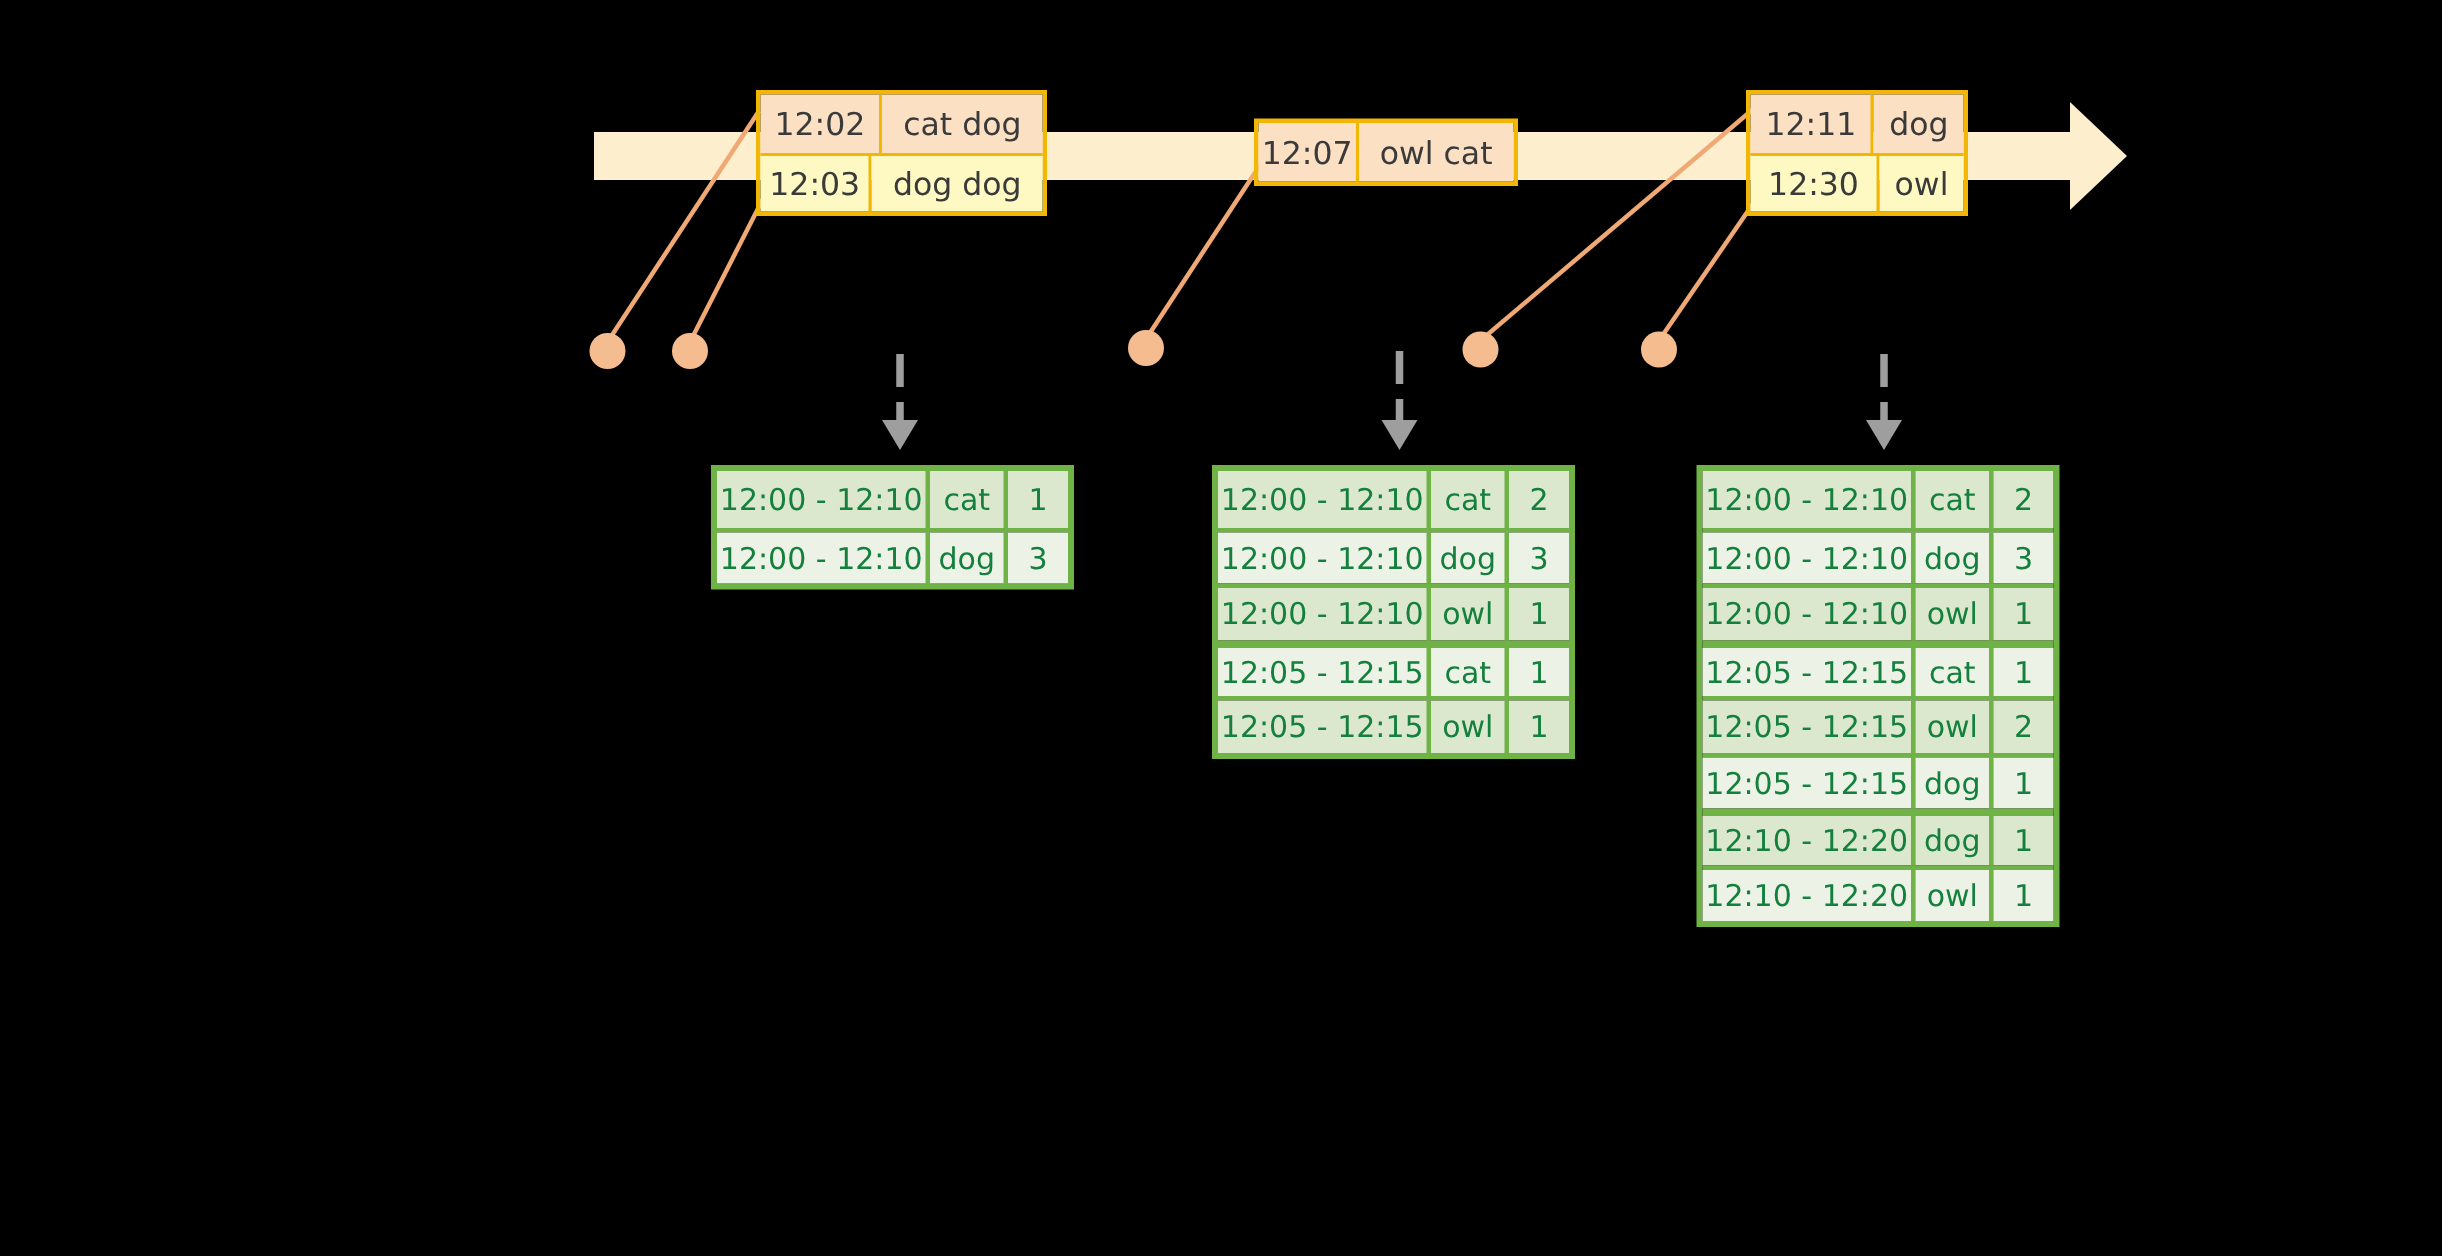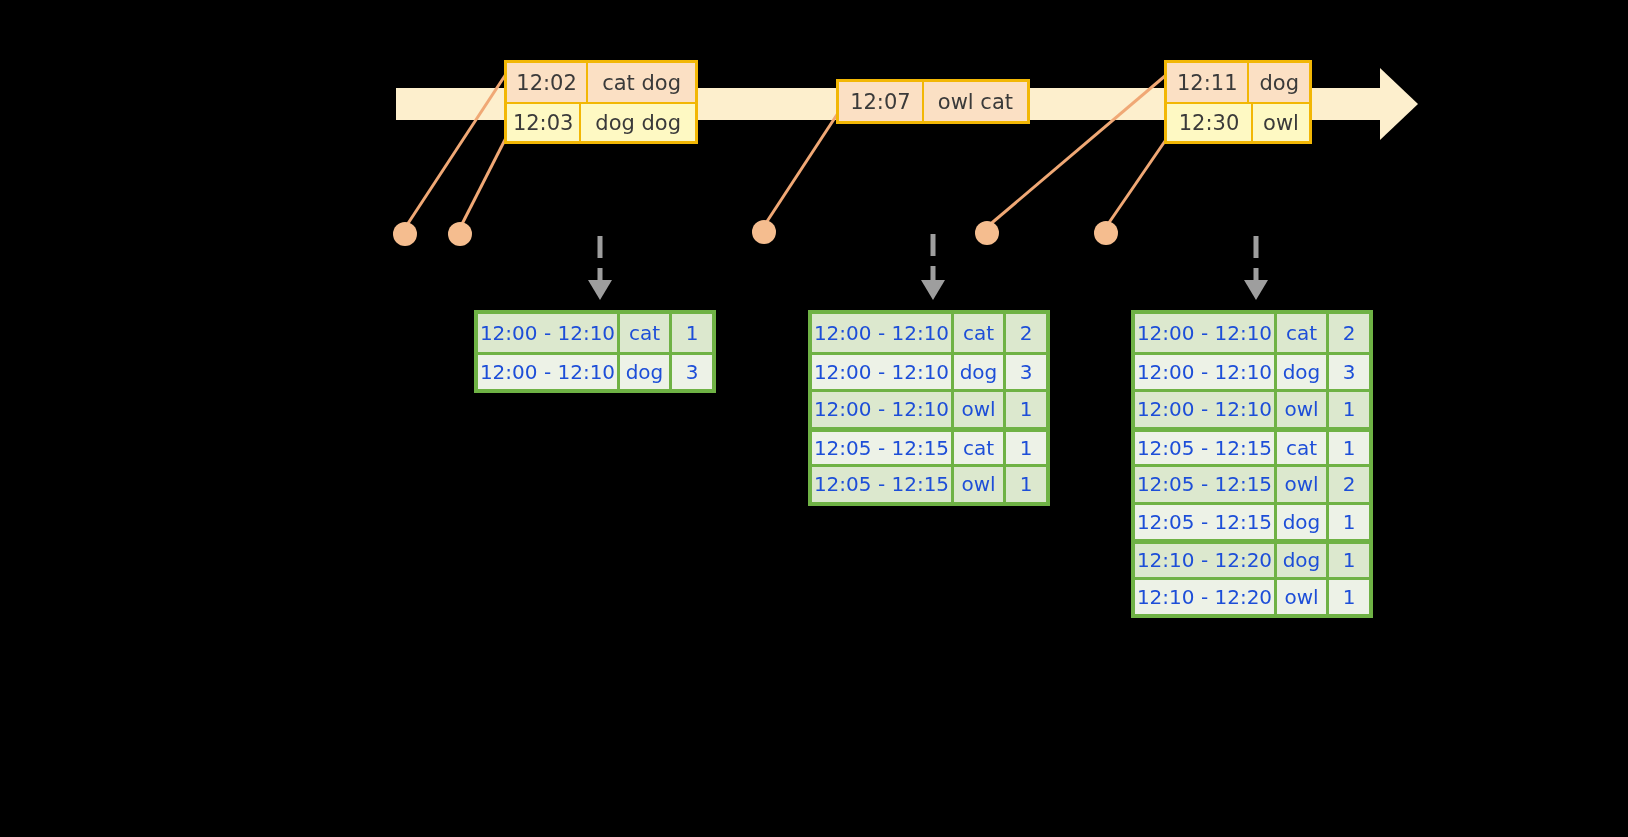--- a/index.html
+++ b/index.html
@@ -55,21 +55,21 @@
     display: flex; align-items: center; justify-content: center;
     font-size: 21px; color: #3a3a3a;
     white-space: nowrap;
   }
   .evt-time { width: 86px; border-right: 2px solid #F2B705; }
   .evt-words { flex: 1 1 auto; padding: 0 14px; }
   .evt-row.shade .evt-time, .evt-row.shade .evt-words { background: #FBE0C4; }
   .evt-row.plain .evt-time, .evt-row.plain .evt-words { background: #fef9c3; }
 
   #evt-a { left: 504px; top: 60px; width: 194px; }
-  #evt-b { left: 836px; top: 79px; width: 194px; }
+  #evt-b { left: 836px; top: 79px; width: 176px; }
   #evt-c { left: 1164px; top: 60px; width: 148px; }
   #evt-c .evt-words { padding: 0 10px; }
 
   
   .dot {
     position: absolute;
     width: 24px; height: 24px;
     border-radius: 50%;
     background: #F5BD8F;
     z-index: 6;
@@ -79,21 +79,21 @@
   .rtable {
     position: absolute;
     border: 4px solid #6FB245;
     display: flex;
     flex-direction: column;
     z-index: 4;
   }
   .rrow { display: flex; height: 37.5px; }
   .rcell {
     display: flex; align-items: center; justify-content: center;
-    font-size: 20px; color: #1d4ed8;
+    font-size: 20px; color: #15803d;
     white-space: nowrap;
     border-right: 3px solid #6FB245;
   }
   .rcell:last-child { border-right: none; }
   .rrow + .rrow { border-top: 3px solid #6FB245; }
   .rrow.group-end + .rrow { border-top: 5px solid #6FB245; }
   .c-win { width: 142px; }
   .c-key { width: 52px; }
   .c-val { width: 40px; }
   .rrow.shade .rcell { background: #DCE8CE; }

